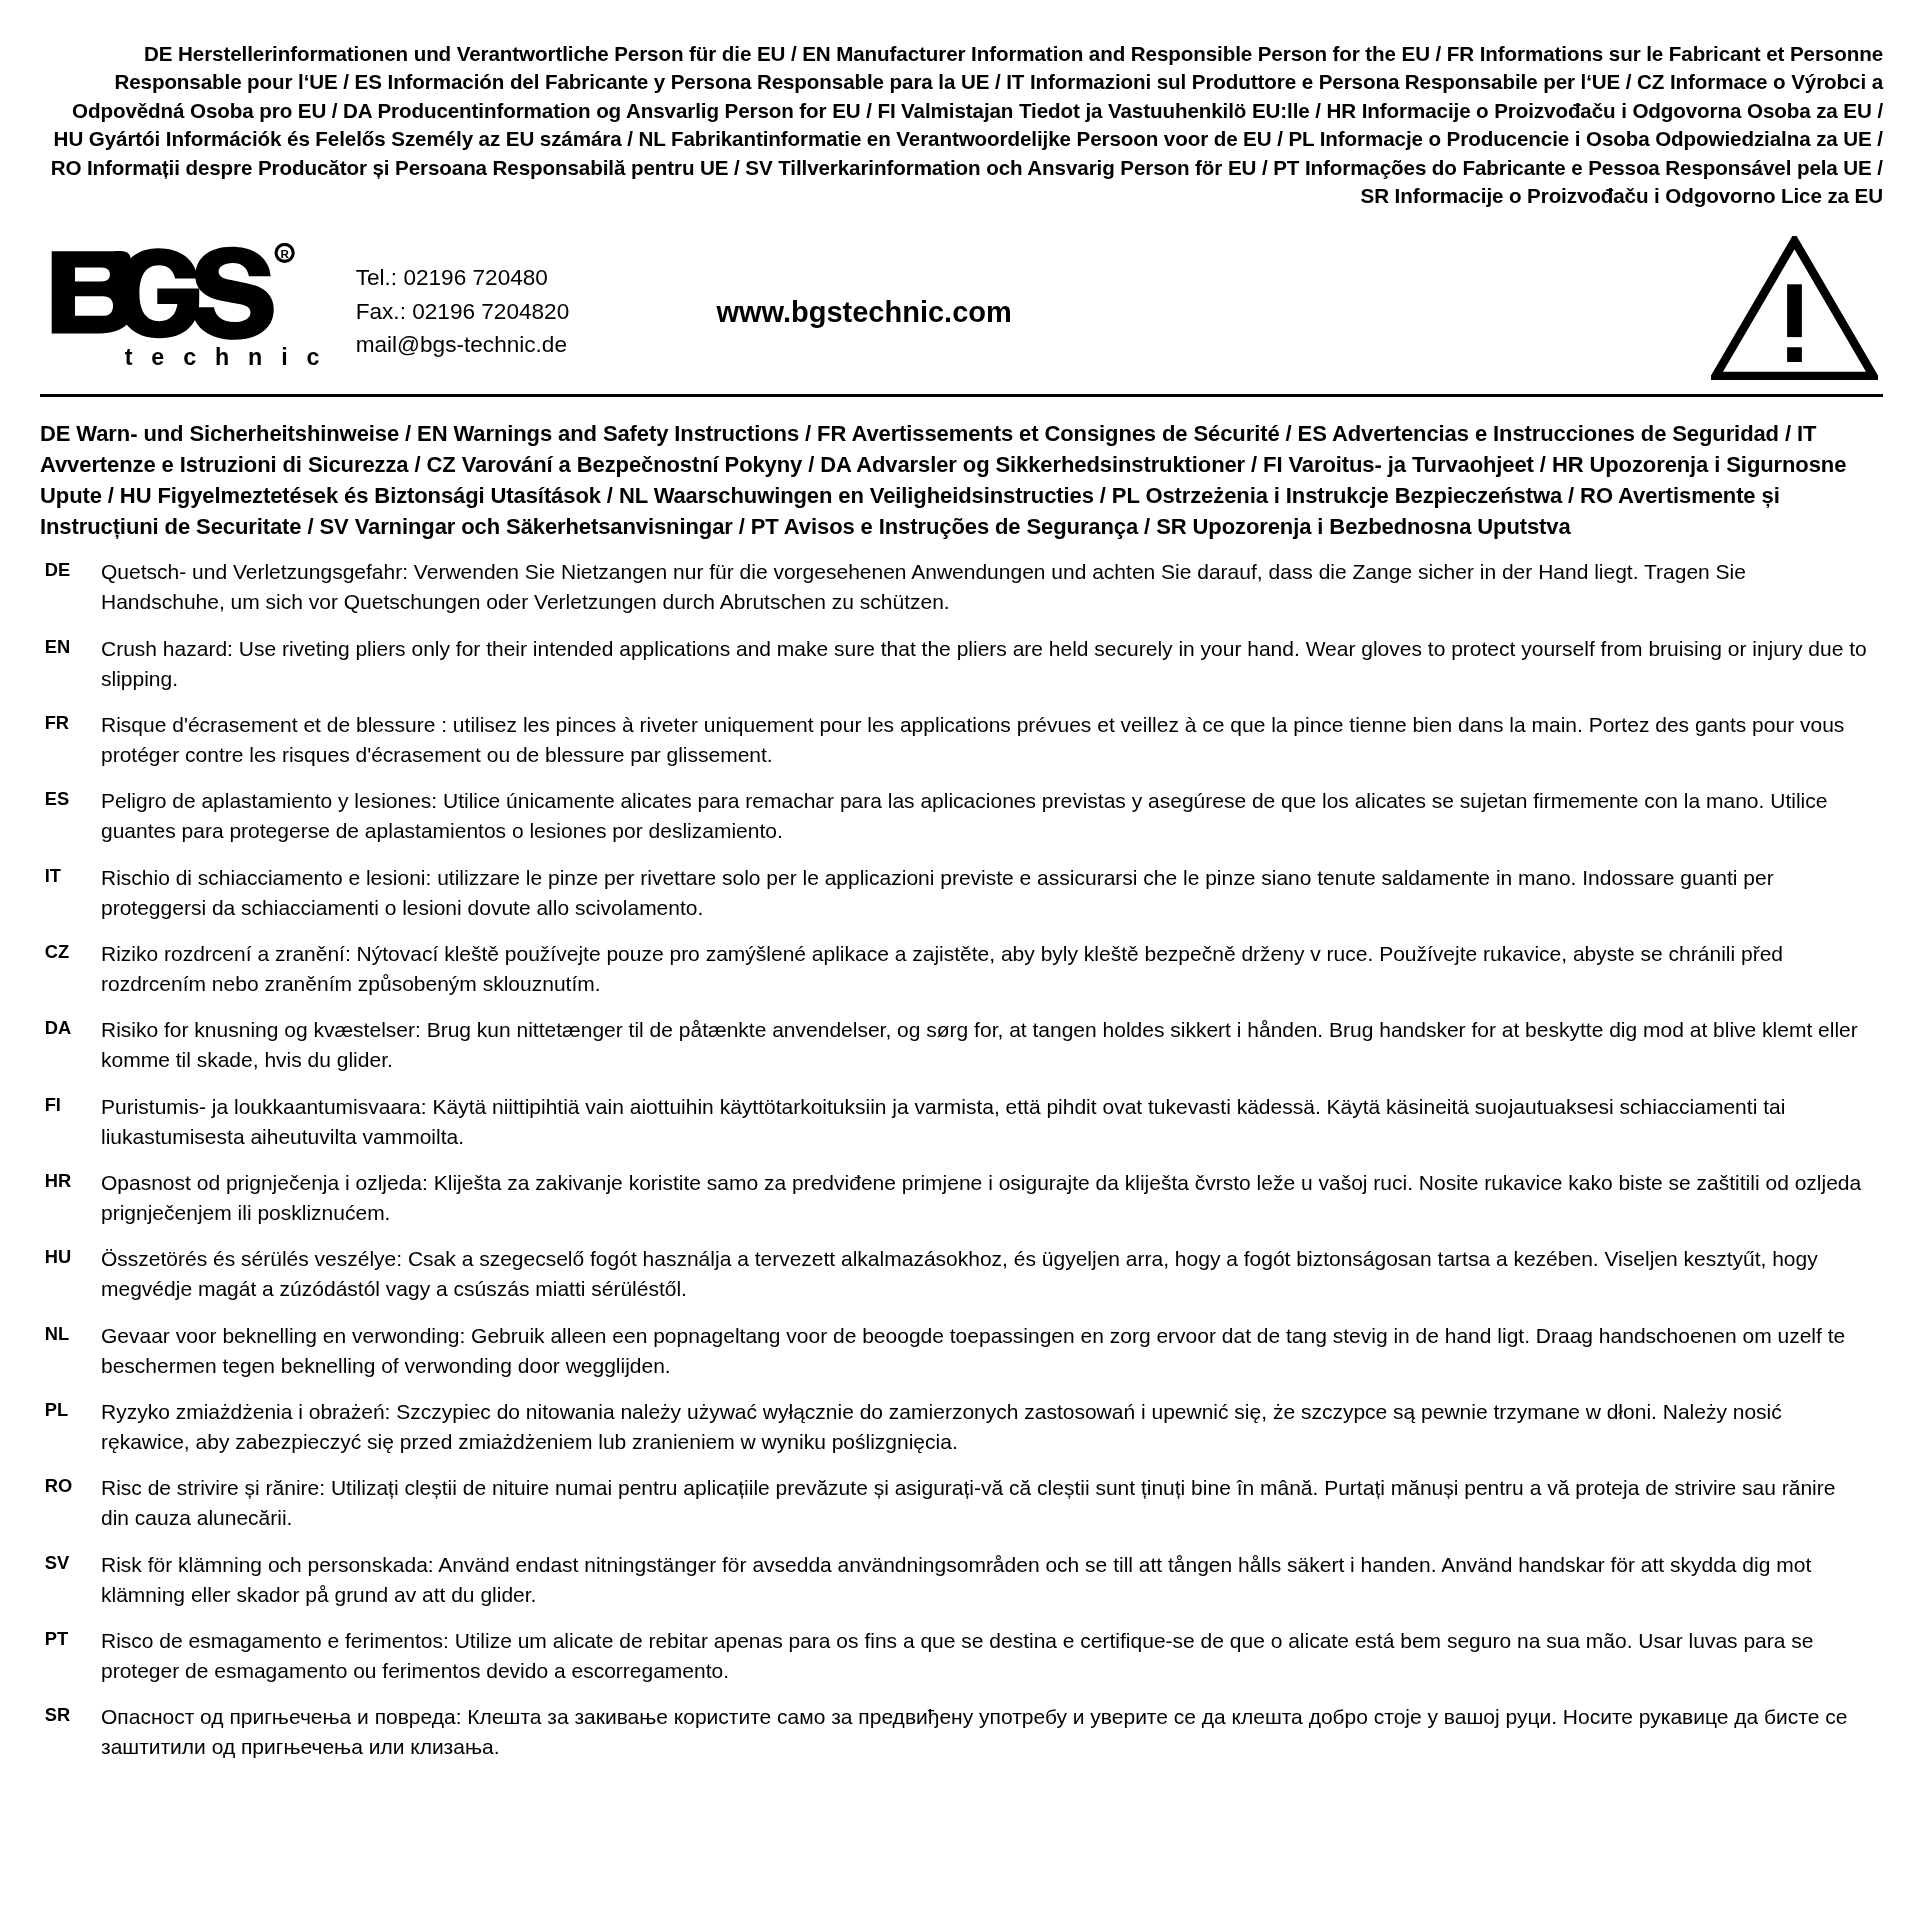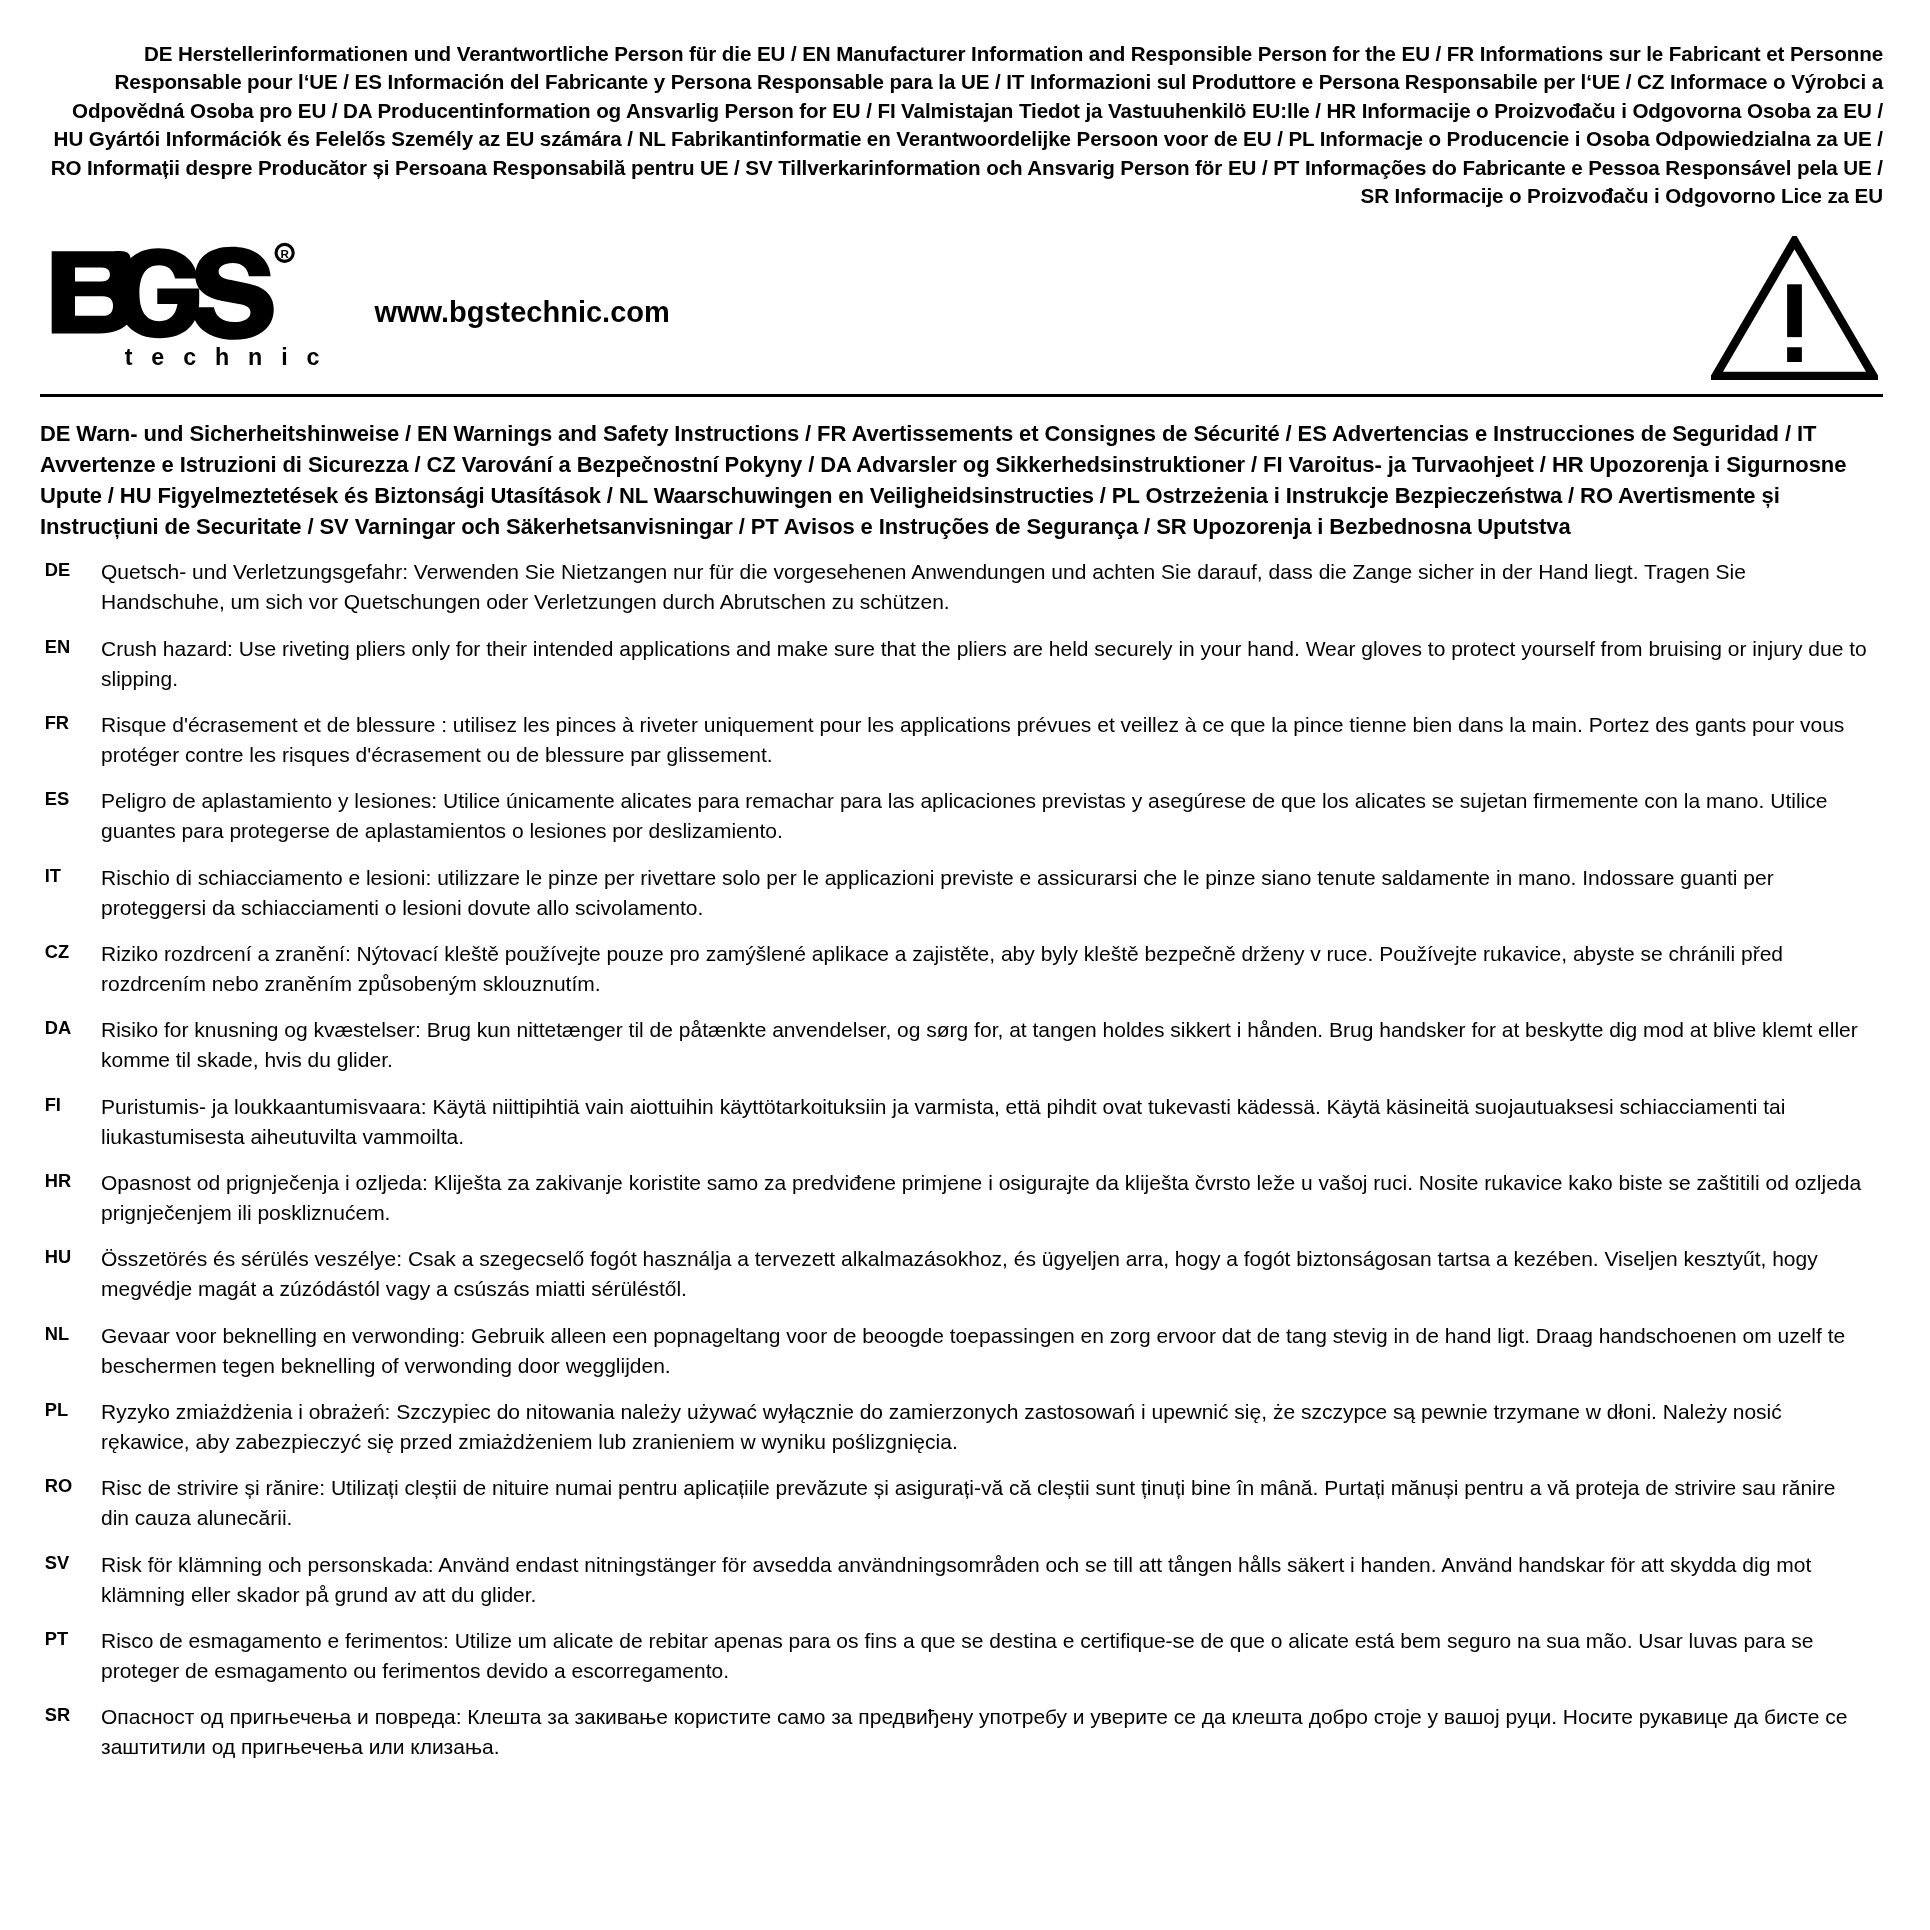--- a/index.html
+++ b/index.html
@@ -130,20 +130,25 @@
         <path d="M290,44 C288,20 268,6 240,6 C212,6 193,20 193,43 C193,61 205,71 228,76 L249,80 C260,82 264,85 264,91 C264,98 256,103 243,103 C228,103 219,96 217,84 L188,84 C190,110 211,126 243,126 C274,126 294,111 294,87 C294,69 283,58 259,53 L239,49 C228,47 223,44 223,38 C223,32 230,27 241,27 C253,27 260,33 262,44 Z" fill="#000"></path>
 
         <circle cx="308" cy="14" r="11" fill="none" stroke="#000" stroke-width="4"></circle>
         <text x="308" y="21" font-family="Liberation Sans, sans-serif" font-size="15" font-weight="bold" text-anchor="middle" fill="#000">R</text>
 
         <text x="102" y="158" font-family="Liberation Sans, sans-serif" font-size="30" font-weight="bold" letter-spacing="8" fill="#000">t e c h n i c</text>
       </svg>
     </div>
 
 
+    <div class="contact-block">
+      <div>Tel.: 02196 720480</div>
+      <div>Fax.: 02196 7204820</div>
+      <div>mail@bgs-technic.de</div>
+    </div>
 
     <div class="web-block">www.bgstechnic.com</div>
 
     <div class="warn-tri-wrap">
       <svg width="167" height="144" viewBox="0 0 215 185">
         <path d="M107.5,6 L209,180 L6,180 Z" fill="none" stroke="#000" stroke-width="11" stroke-linejoin="miter"></path>
         <rect x="98" y="62" width="19" height="68" fill="#000"></rect>
         <rect x="98" y="143" width="19" height="19" fill="#000"></rect>
       </svg>
     </div>

